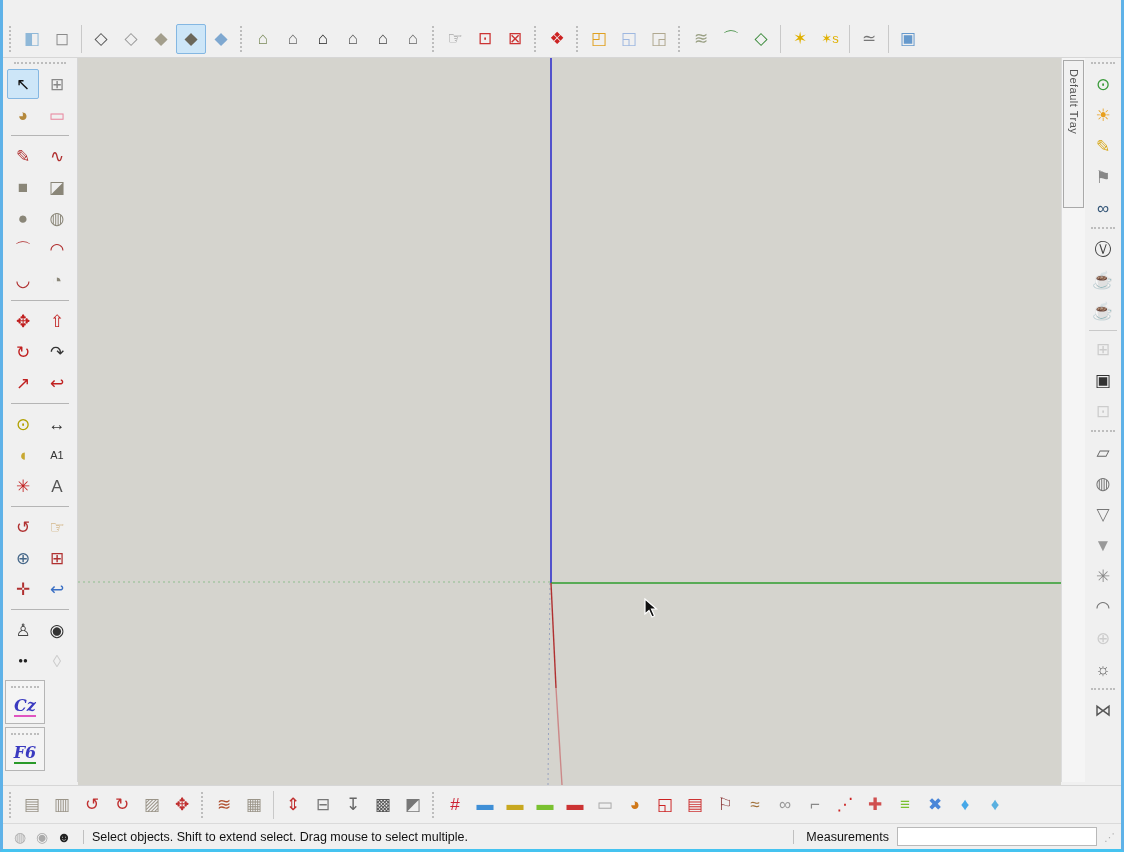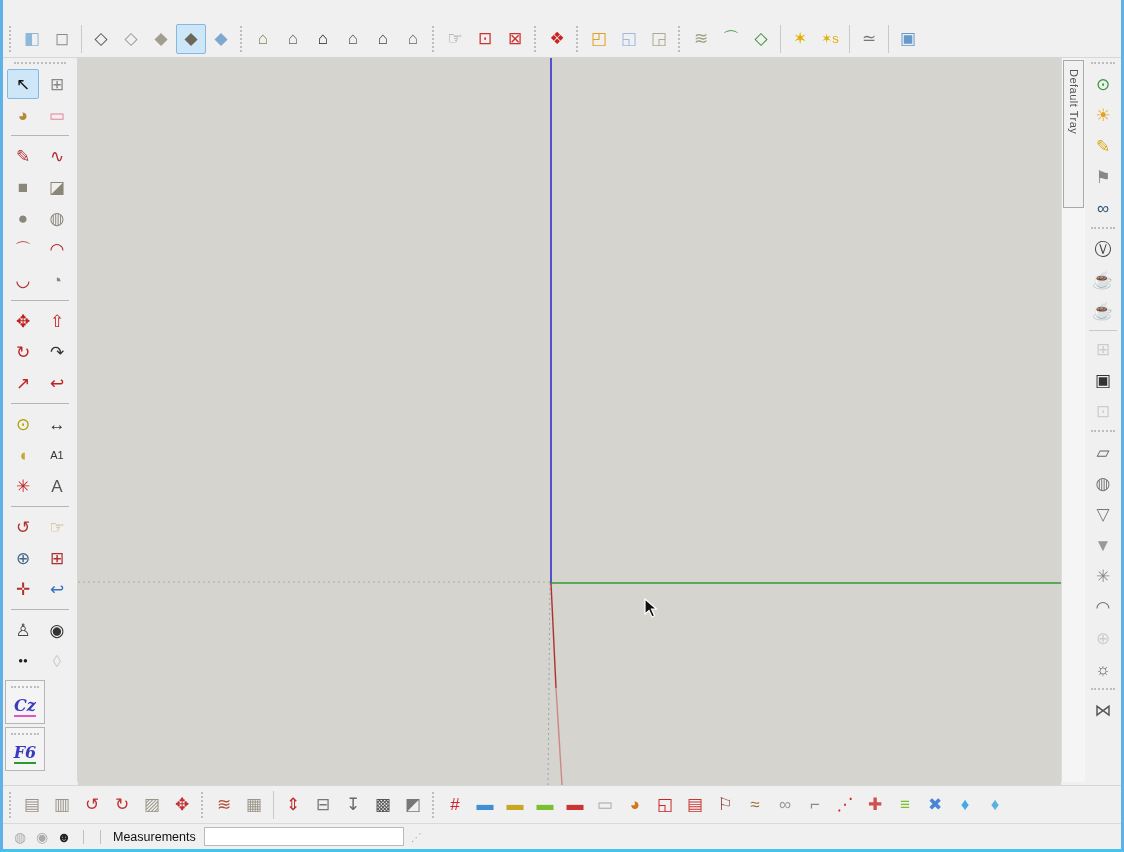--- a/index.html
+++ b/index.html
@@ -487,19 +487,20 @@
       </div>
     </div>
 
   <div id="statusbar" data-name="status-bar">
     <span id="statusicons" data-name="status-icons" style="display:flex;align-items:center">
         <div class="status-icon" data-name="geolocation-icon"><span class="glyph" data-name="geolocation-icon-icon" style="color: rgb(170, 170, 170);">◍</span></div>
         <div class="status-icon" data-name="credits-icon"><span class="glyph" data-name="credits-icon-icon" style="color: rgb(170, 170, 170);">◉</span></div>
         <div class="status-icon" data-name="account-icon"><span class="glyph" data-name="account-icon-icon" style="color: rgb(34, 34, 34);">☻</span></div>
       </span>
     <span class="statussep" data-name="status-separator"></span>
+    <span id="statusmsg" data-name="status-message">Select objects. Shift to extend select. Drag mouse to select multiple.</span>
     <span class="statussep" data-name="measurements-separator"></span>
     <span id="measure-label" data-name="measurements-label">Measurements</span>
     <input id="measure-input" data-name="measurements-input" value="" style="">
     <span id="resize-grip" data-name="resize-grip-icon">⋰</span>
   </div>
 
 </div>
 
 </body></html>

